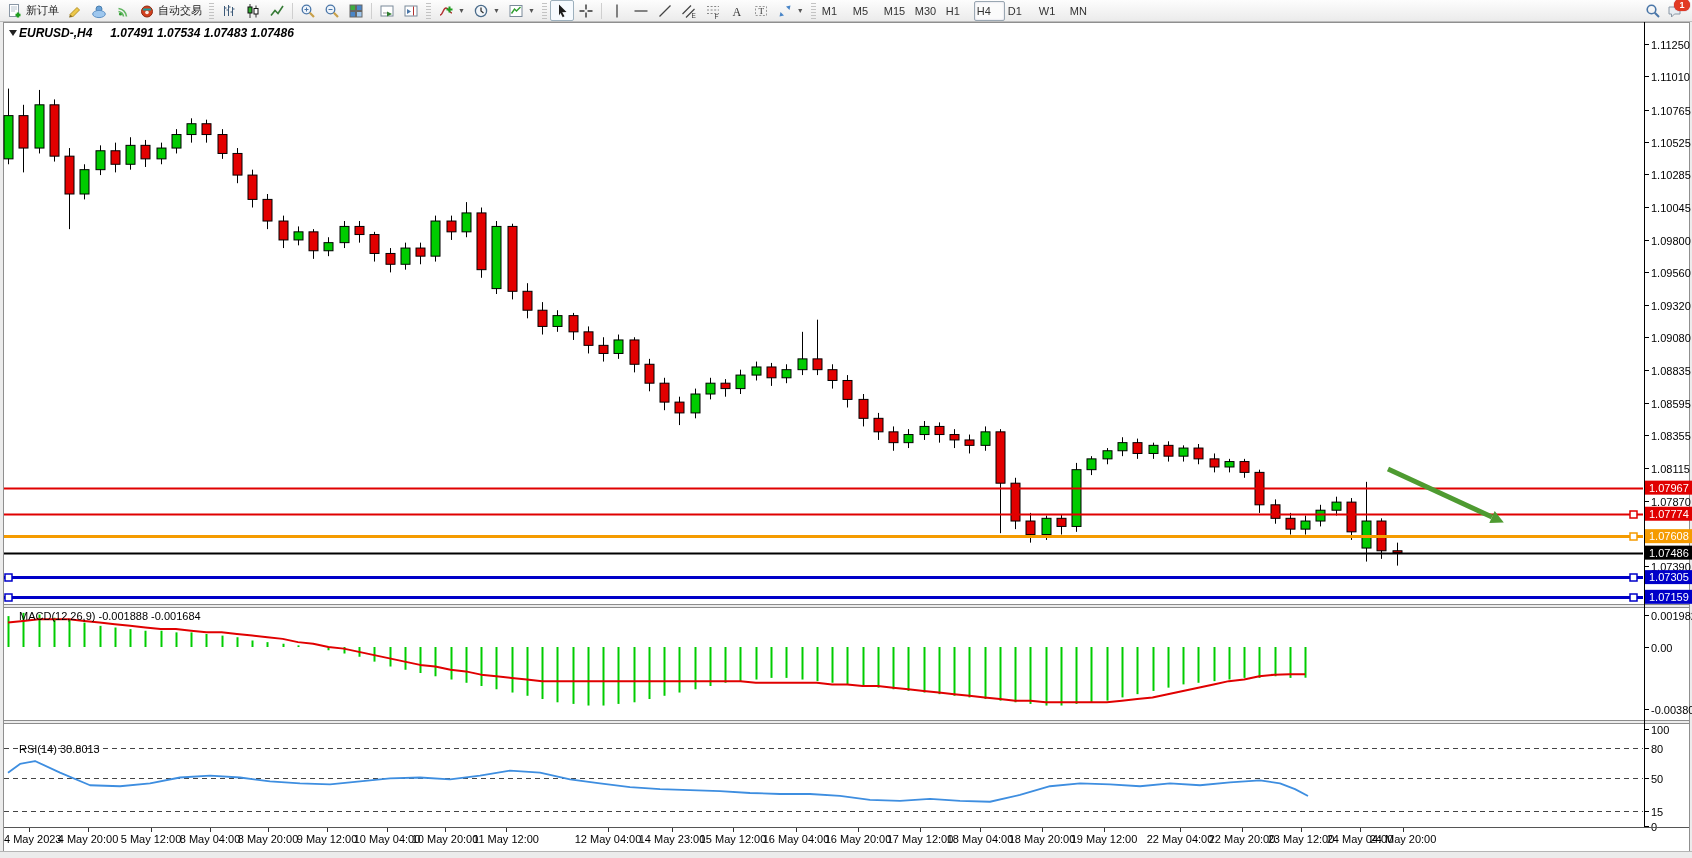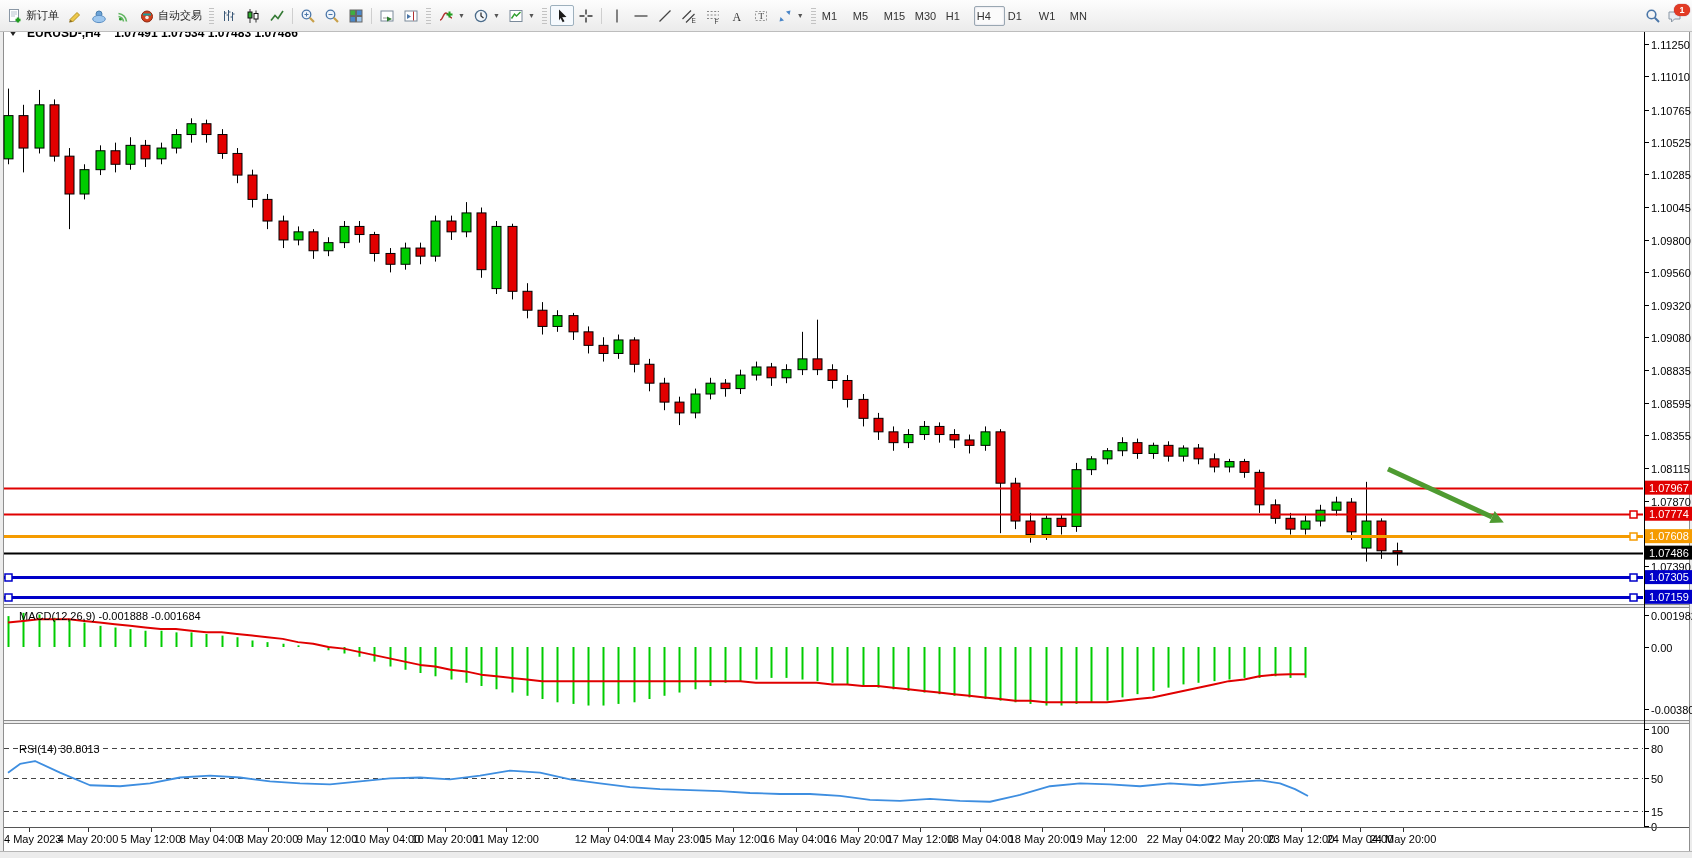--- a/index.html
+++ b/index.html
@@ -1,20 +1,20 @@
 <!DOCTYPE html>
 <html><head>
 <meta charset="utf-8">
 <style>
   html,body{margin:0;padding:0;}
   body{width:1692px;height:858px;overflow:hidden;background:#ececec;
        font-family:"Liberation Sans",sans-serif;position:relative;}
   svg#chart{position:absolute;left:0;top:0;z-index:1;}
   
-  .toolbar{position:absolute;left:0;top:0;width:1692px;height:32px;z-index:5;
+  .toolbar{position:absolute;left:0;top:0;width:1692px;height:22px;z-index:5;
     background:linear-gradient(#fdfdfd,#ebebeb);border-bottom:1px solid #bdbdbd;
     display:flex;align-items:center;padding:0 3px;box-sizing:border-box;font-size:11px;color:#222;}
   .tb-btn{height:19px;display:flex;align-items:center;gap:3px;padding:0 3px;
     border:1px solid transparent;border-radius:2px;white-space:nowrap;}
   .tb-btn.pressed{background:#f6fafe;border-color:#9db0bd;}
   .ti{width:16px;height:16px;display:inline-block;flex:0 0 auto;}
   .ti svg{display:block;}
   .caret{font-size:7px;color:#555;margin-left:1px;}
   .grip{width:5px;height:16px;margin:0 3px;flex:0 0 auto;
     background:repeating-linear-gradient(to bottom,#c3c3c3 0 1px,transparent 1px 3px);}
@@ -22,24 +22,24 @@
   .tf{min-width:25px;height:18px;line-height:18px;text-align:left;padding:0 2px;
     color:#333;border:1px solid transparent;border-radius:2px;}
   .tf.active{background:#fbfbfb;border-color:#9aa7b2;box-shadow:inset 0 0 2px #ccd;}
   .tb-right{margin-left:auto;display:flex;align-items:center;gap:6px;padding-right:6px;}
   .notif{position:relative;}
   .badge{position:absolute;top:-4px;right:-7px;min-width:12px;height:12px;border-radius:7px;
     background:#e23b24;color:#fff;font-size:9px;line-height:12px;text-align:center;
     padding:0 2px;font-weight:bold;box-shadow:0 0 1px #902;}
   
   .overlay{position:absolute;z-index:3;white-space:nowrap;color:#000;}
-  .chart-title{left:9px;top:26px;font-size:12px;font-weight:600;display:flex;align-items:center;gap:10px;}
+  .chart-title{left:9px;top:26px;font-size:12px;font-weight:600;display:flex;align-items:center;gap:2px;font-style:italic;}
   .tri-down{width:0;height:0;border-left:4px solid transparent;border-right:4px solid transparent;
     border-top:6px solid #222;display:inline-block;}
-  .quotes{margin-left:4px;}
+  .quotes{margin-left:16px;}
   .ind-label{font-size:11px;padding-left:12px;}
   .macd-label{left:7px;top:610px;}
   .rsi-label{left:7px;top:743px;}
 </style>
 </head>
 <body>
 
 <svg id="chart" width="1692" height="858" viewBox="0 0 1692 858">
     <rect x="0" y="22" width="1692" height="836" fill="#ececec"></rect>
     <rect x="3.5" y="22.5" width="1686" height="829" fill="#fff" stroke="#8f8f8f"></rect>

